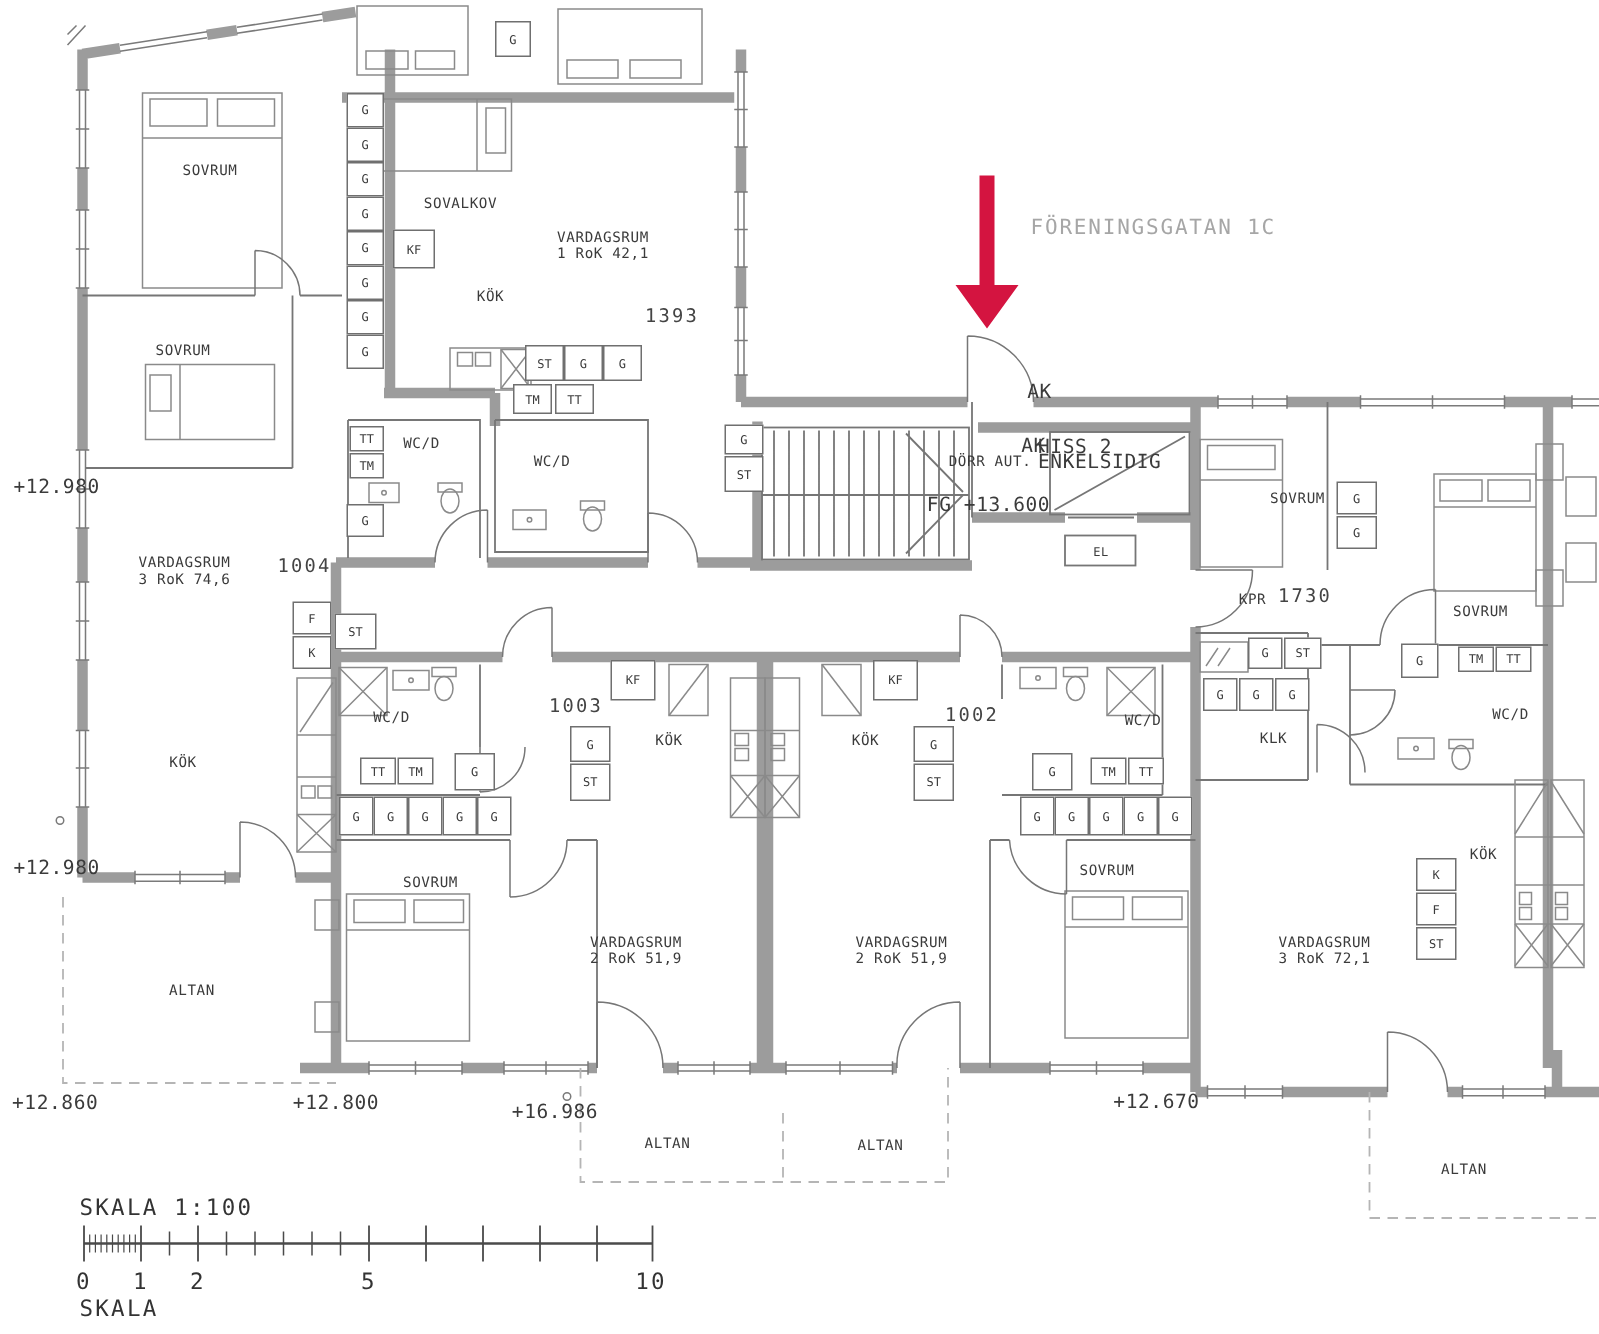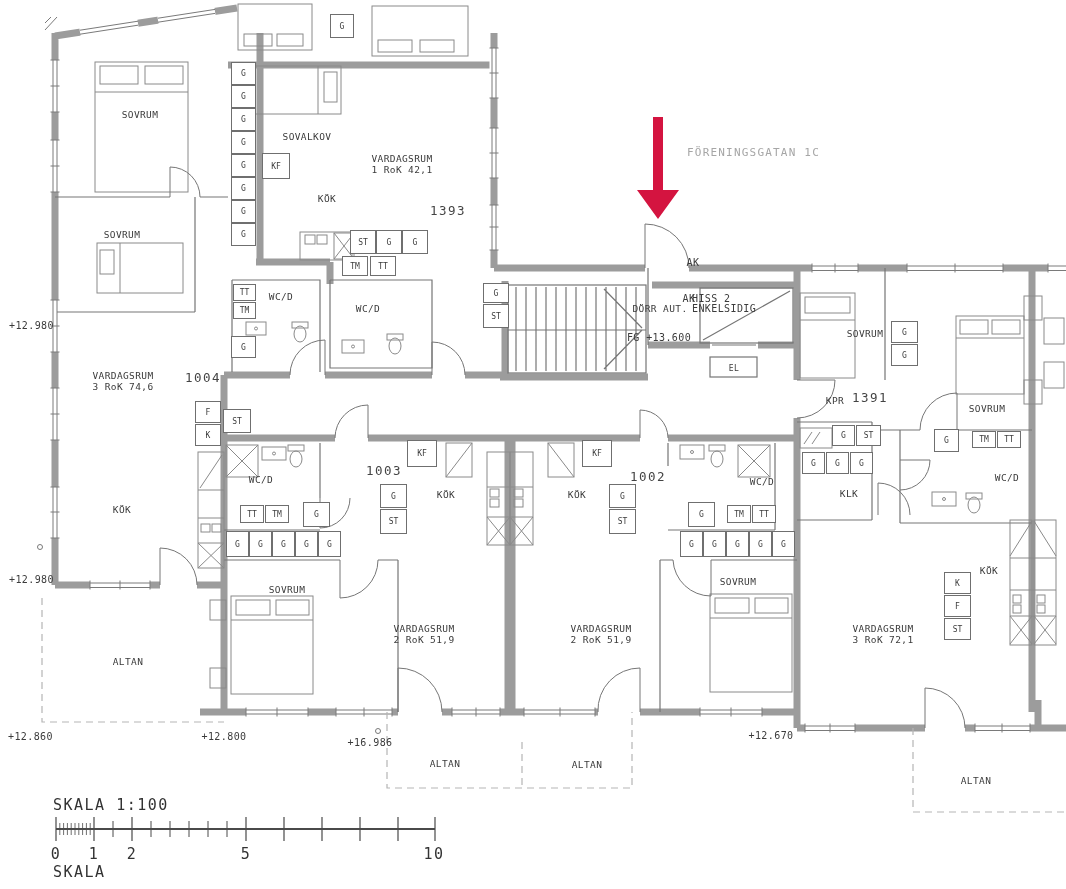--- a/index.html
+++ b/index.html
@@ -3,25 +3,25 @@
 <meta charset="utf-8">
 <style>
   html,body{margin:0;padding:0;background:#fff}
   #plan{position:relative;width:1066px;height:889px;background:#fff;overflow:hidden;
         font-family:"DejaVu Sans Mono",monospace}
   #plan svg{position:absolute;left:0;top:0}
   .lbl{position:absolute;transform:translate(-50%,-50%);font-size:9.5px;color:#3b3b3b;
        letter-spacing:.4px;white-space:nowrap}
   .ll{transform:translate(0,-50%)}
   .apt{font-size:12.5px;letter-spacing:1.5px;color:#444}
-  .sm{font-size:10px}
+  .sm{font-size:13px}
   .xs{font-size:8px}
   .room2{line-height:11px;text-align:center}
   .big{font-size:15px;color:#333;letter-spacing:1.5px}
-  .street{color:#a6a6a6;font-size:11px;letter-spacing:1.2px}
+  .street{color:#a6a6a6;font-size:14px;letter-spacing:1.2px}
   .cab{position:absolute;border:1px solid #6f6f6f;background:#fff;display:flex;align-items:center;
        justify-content:center;font-size:8px;color:#3b3b3b;box-sizing:border-box;letter-spacing:0}
 </style>
 </head>
 <body>
 
 <div id="plan">
 
 <svg width="1066" height="889" viewBox="0 0 1066 889">
 
@@ -334,21 +334,21 @@
   <span class="lbl" style="left:660px;top:308px">DÖRR AUT.</span>
   <span class="lbl sm" style="left:659px;top:337px">FG +13.600</span>
   <span class="lbl sm" style="left:693px;top:262px">AK</span>
   <span class="lbl sm" style="left:689px;top:298px">AK</span>
   <div class="lbl ll sm" style="left:692px;top:304px;line-height:10px">
     <div>HISS 2</div>
     <div>ENKELSIDIG</div>
   </div>
   <span class="lbl xs" style="left:734px;top:368px">EL</span>
   <span class="lbl ll street" style="left:687px;top:152px">FÖRENINGSGATAN 1C</span>
-  <span class="lbl apt" style="left:870px;top:397px">1391</span>
+  <span class="lbl apt" style="left:870px;top:397px">1730</span>
   <span class="lbl" style="left:835px;top:400px">KPR</span>
   <span class="lbl" style="left:849px;top:493px">KLK</span>
   <span class="lbl" style="left:865px;top:333px">SOVRUM</span>
   <span class="lbl" style="left:987px;top:408px">SOVRUM</span>
   <span class="lbl" style="left:1007px;top:477px">WC/D</span>
   <span class="lbl" style="left:762px;top:481px">WC/D</span>
   <span class="lbl" style="left:989px;top:570px">KÖK</span>
   <span class="lbl apt" style="left:384px;top:470px">1003</span>
   <span class="lbl apt" style="left:648px;top:476px">1002</span>
   <span class="lbl" style="left:261px;top:479px">WC/D</span>

